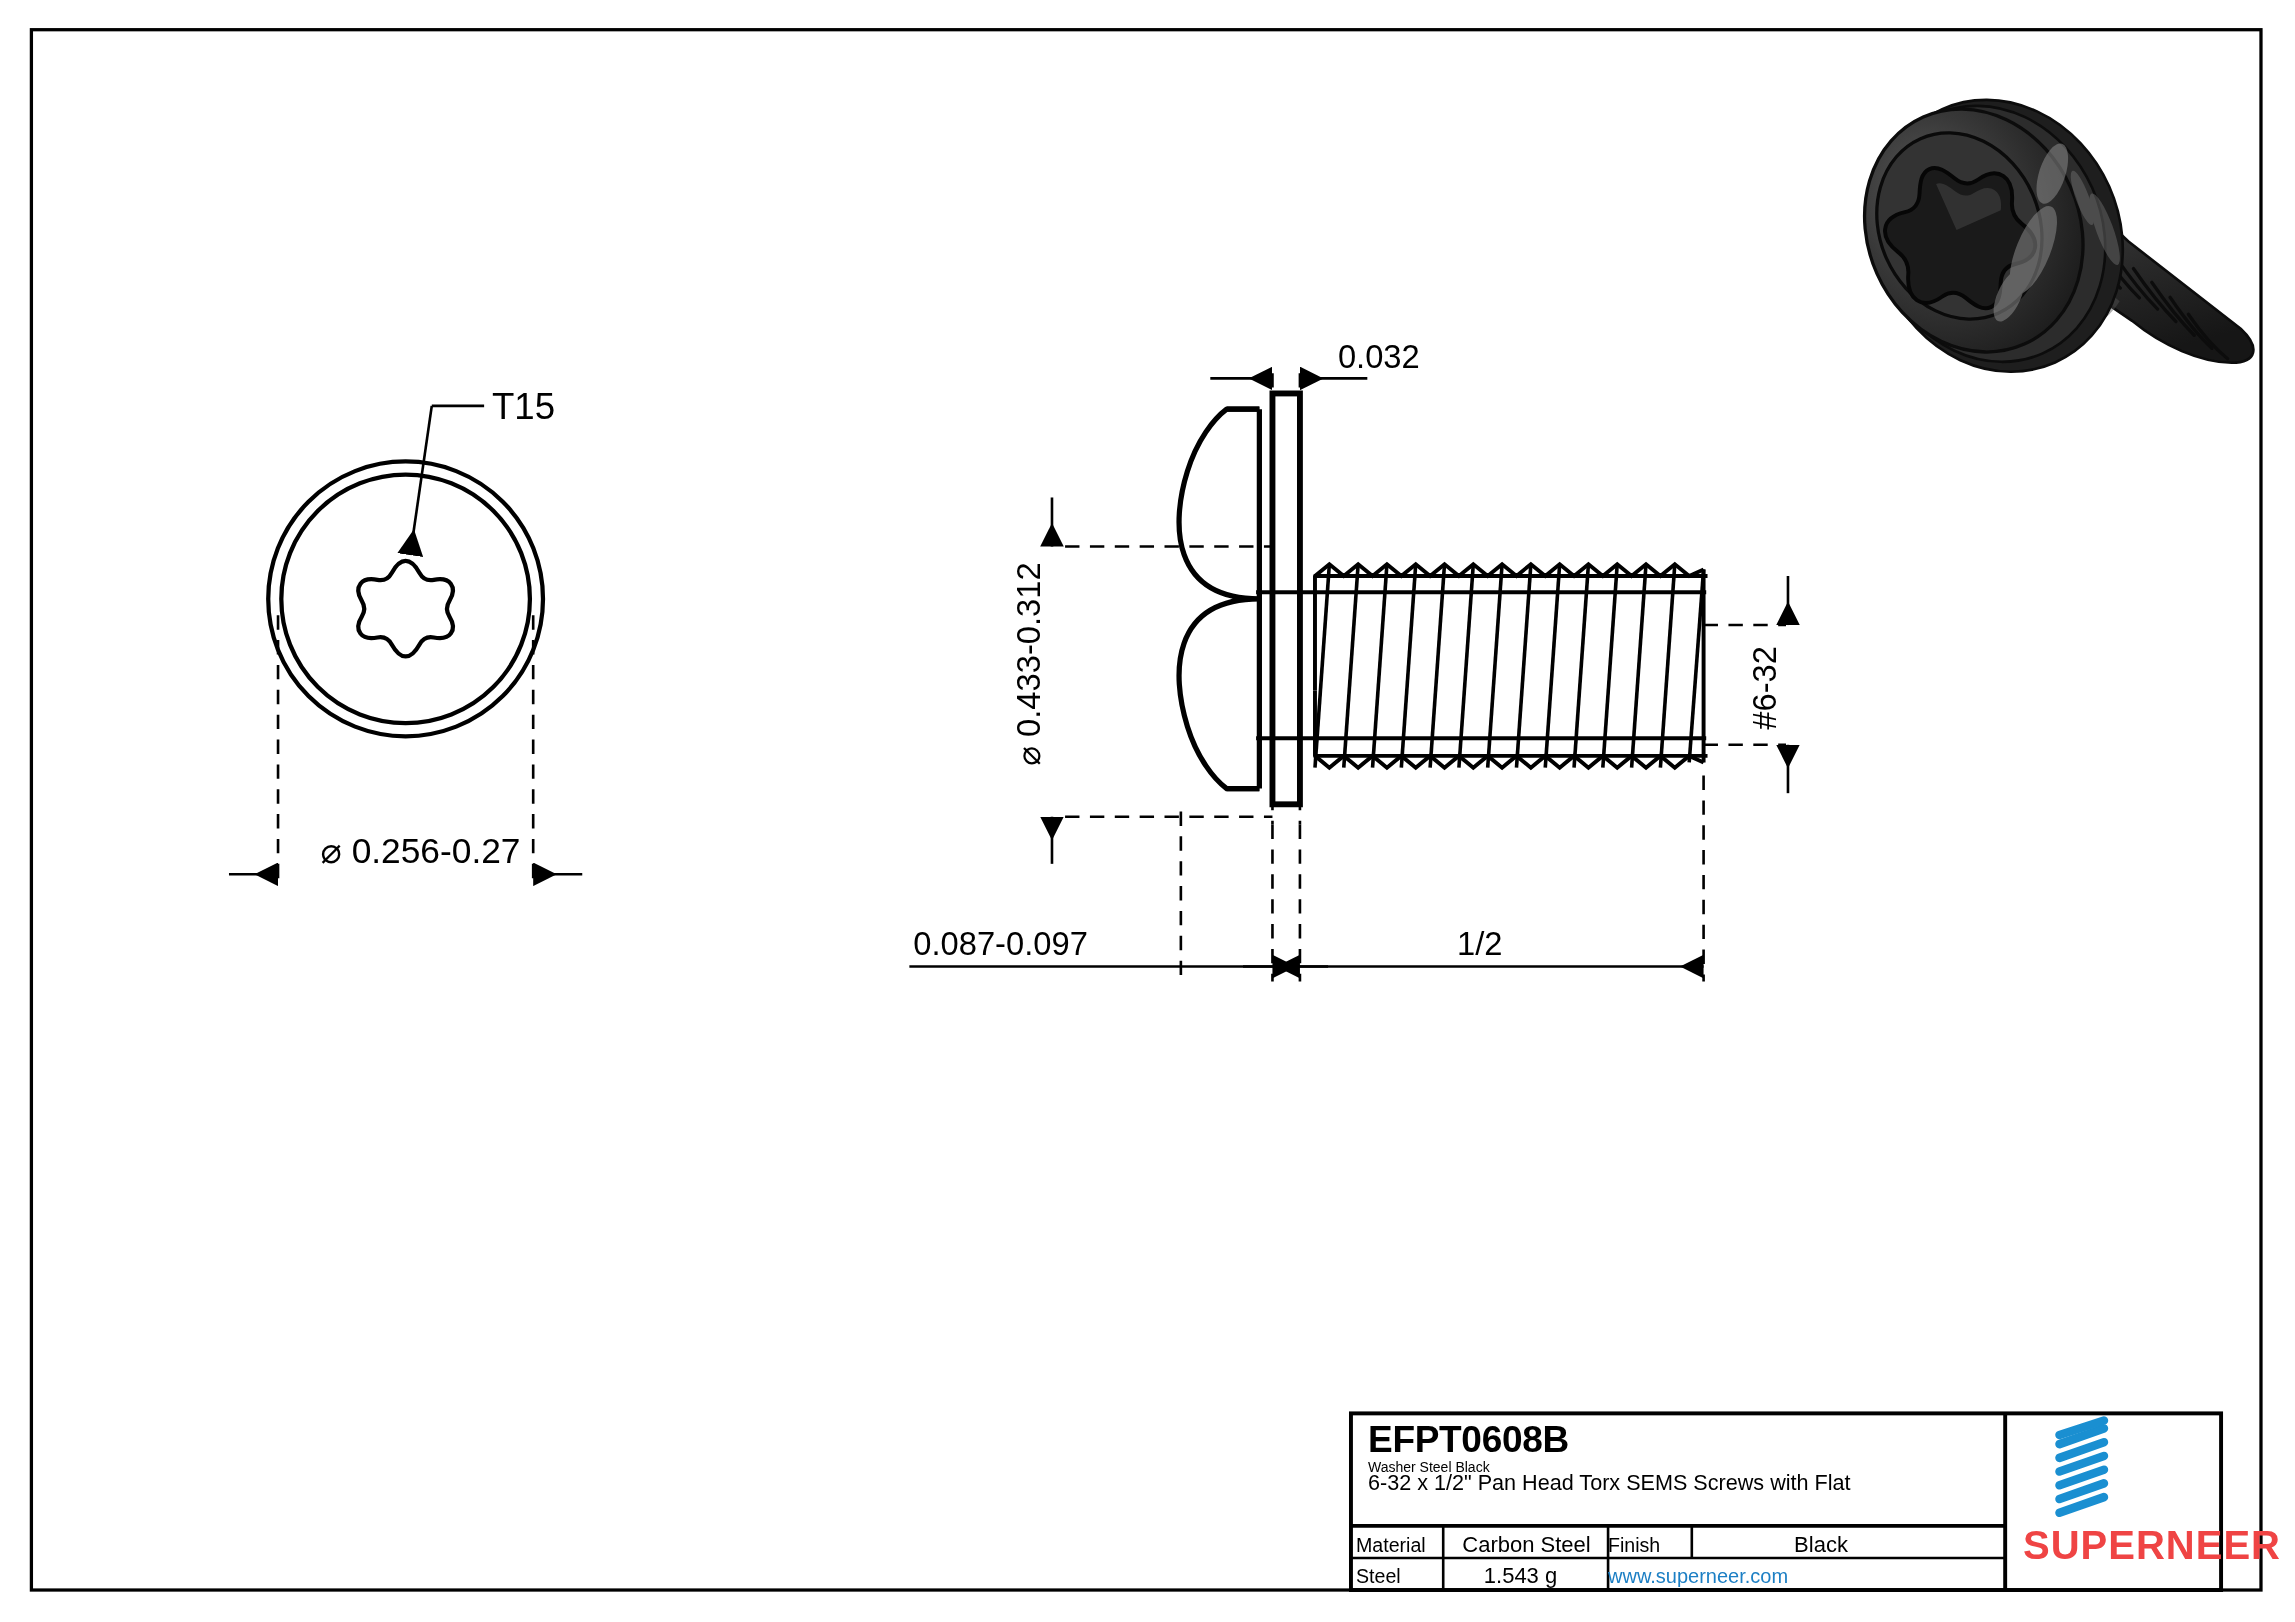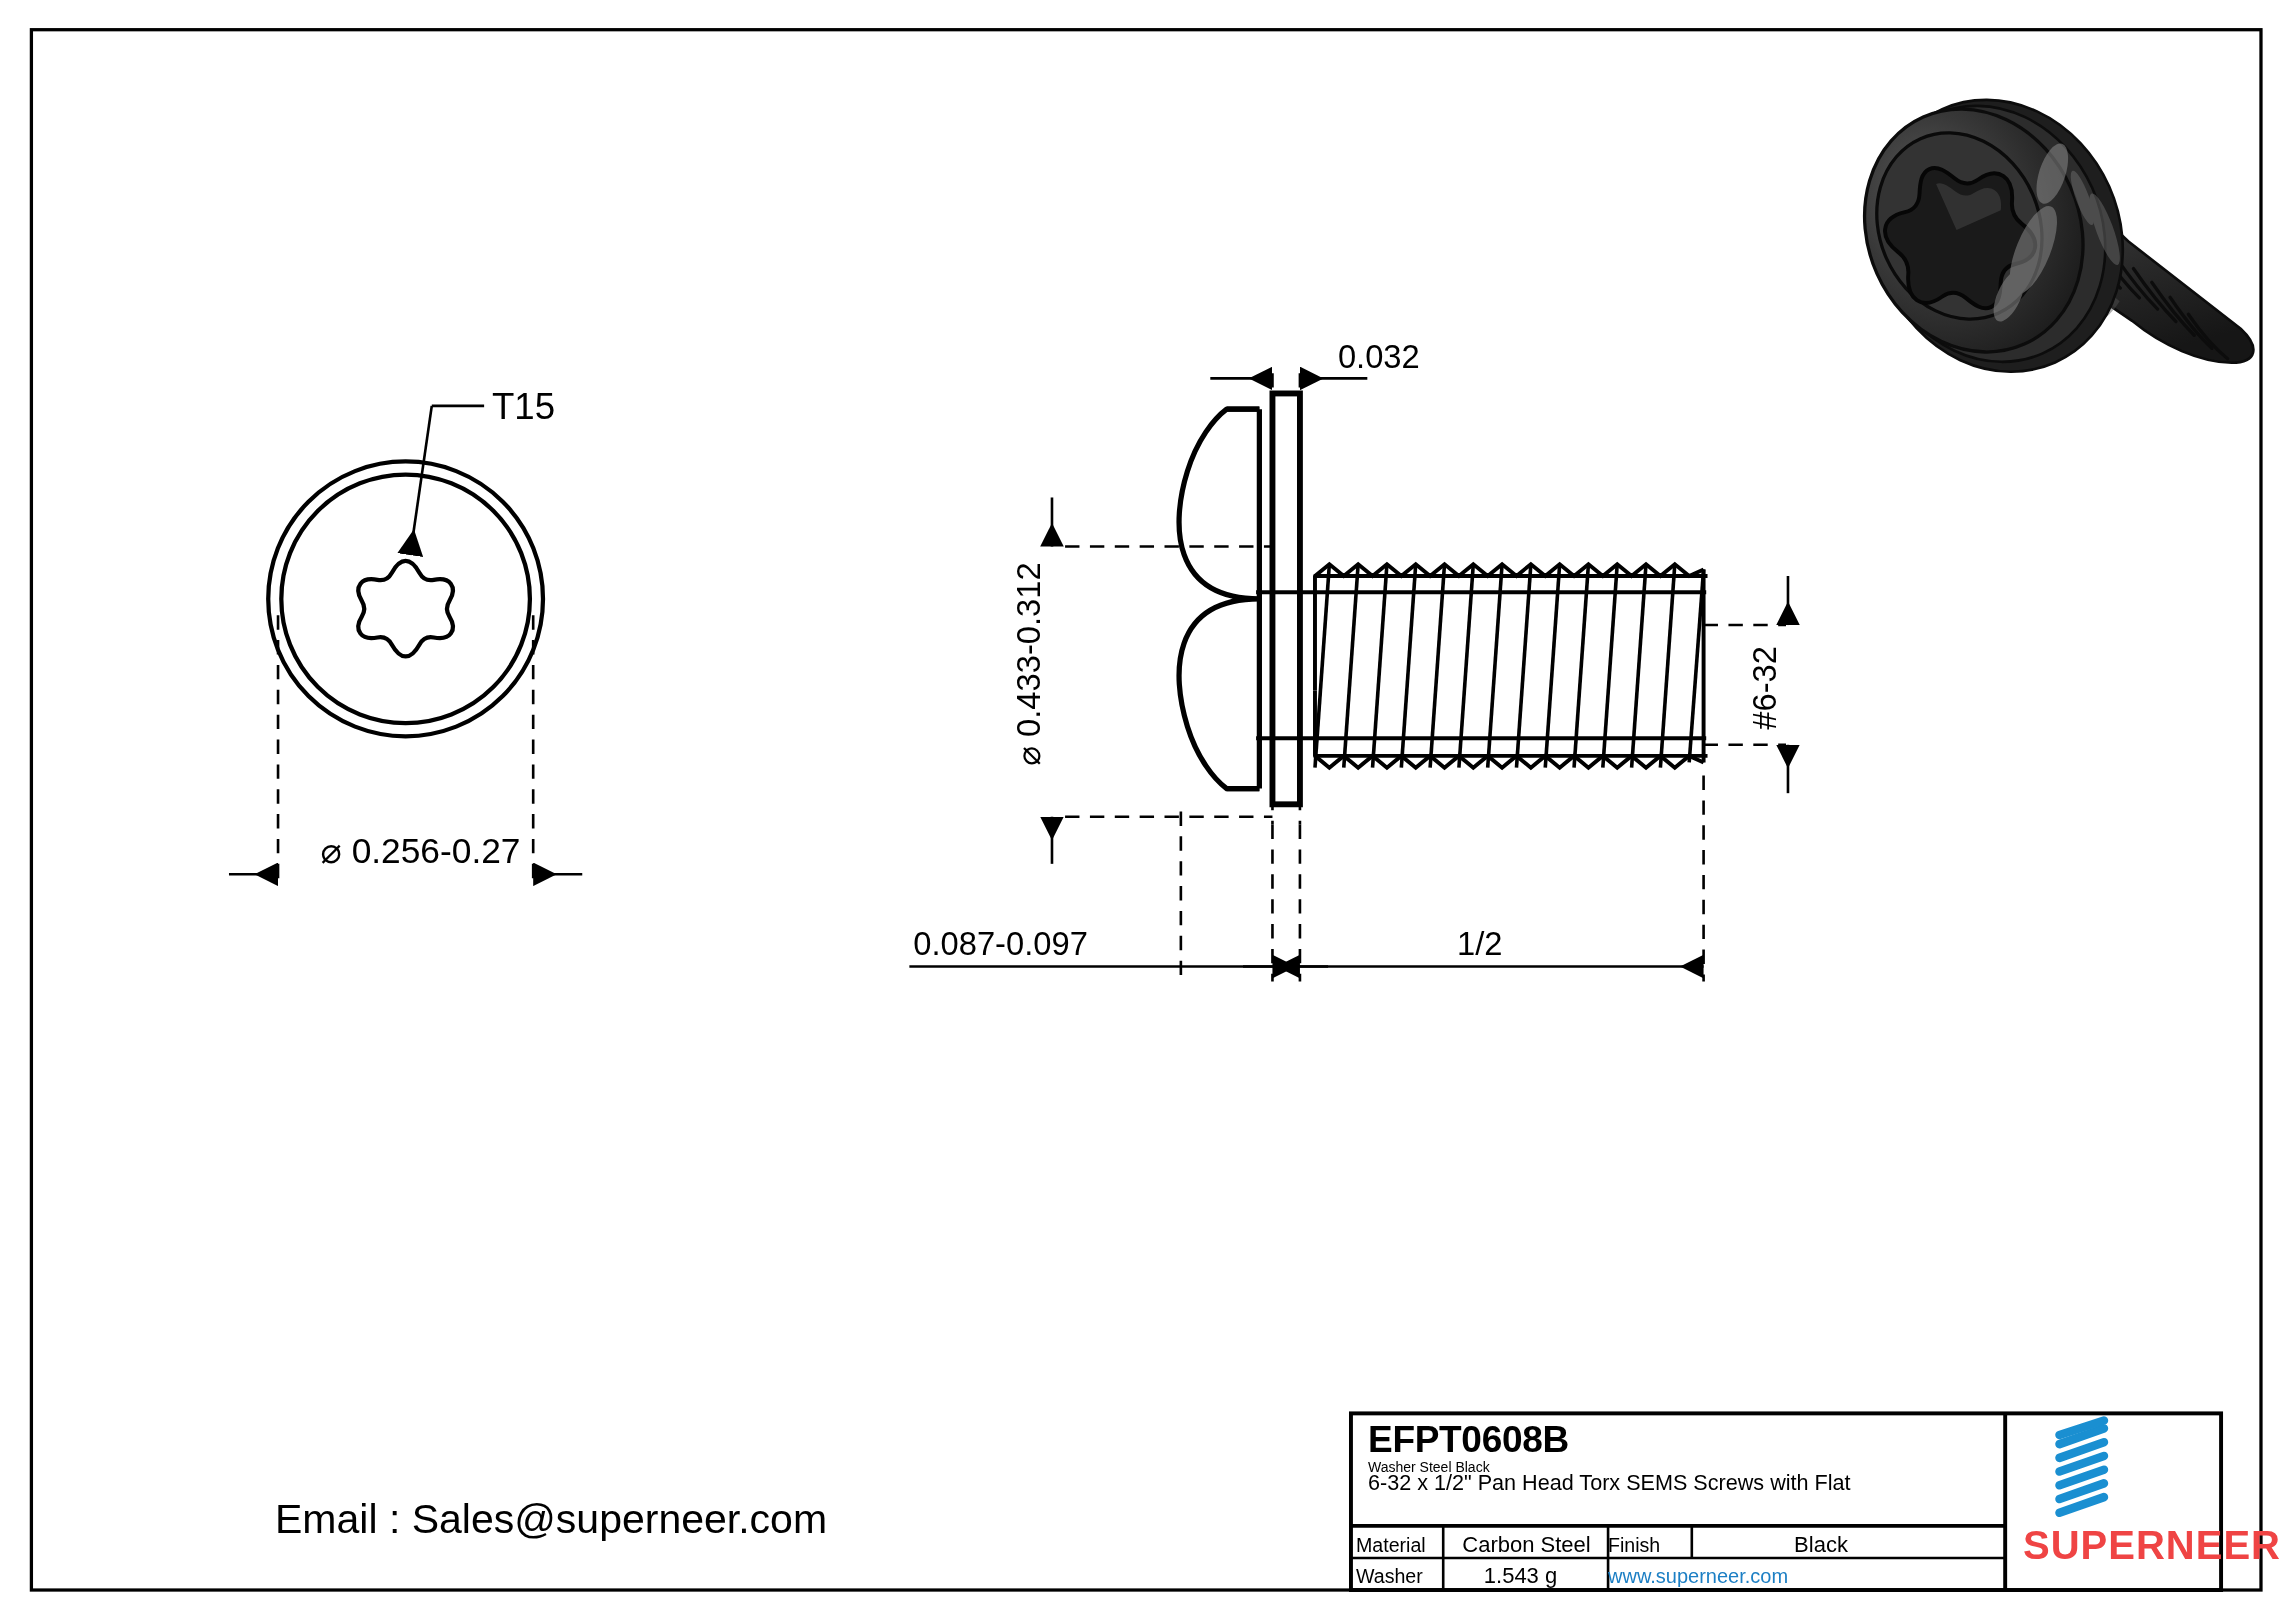--- a/index.html
+++ b/index.html
@@ -357,30 +357,29 @@
       <line x1="3148" y1="2207" x2="3216" y2="2183"></line>
       <line x1="3148" y1="2228" x2="3216" y2="2204"></line>
       <line x1="3148" y1="2249" x2="3216" y2="2225"></line>
       <line x1="3148" y1="2270" x2="3216" y2="2246"></line>
       <line x1="3148" y1="2291" x2="3216" y2="2267"></line>
       <line x1="3148" y1="2312" x2="3216" y2="2288"></line>
       <line x1="3148" y1="2193" x2="3216" y2="2171"></line>
     </g>
   </svg>
 
-  <div id="email-line">Email : Sales@superneer.com</div>
 
   <div class="tb-text" id="part-number">EFPT0608B</div>
   <div class="tb-text" id="part-desc-1">6-32 x 1/2" Pan Head Torx SEMS Screws with  Flat</div>
   <div class="tb-text" id="part-desc-2">Washer Steel Black</div>
 
   <div class="tb-text cell-label" id="mat-label">Material</div>
   <div class="tb-text cell-value" id="mat-value">Carbon Steel</div>
   <div class="tb-text cell-label" id="fin-label">Finish</div>
   <div class="tb-text cell-value" id="fin-value">Black</div>
-  <div class="tb-text cell-label" id="wt-label">Washer</div>
+  <div class="tb-text cell-label" id="wt-label">Steel</div>
   <div class="tb-text cell-value" id="wt-value">1.543 g</div>
   <div class="tb-text" id="website-link">www.superneer.com</div>
 
   <div id="brand-name">SUPERNEER</div>
 
 </div>
 
 
 </body></html>

